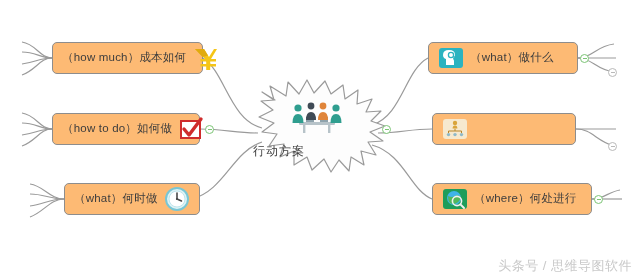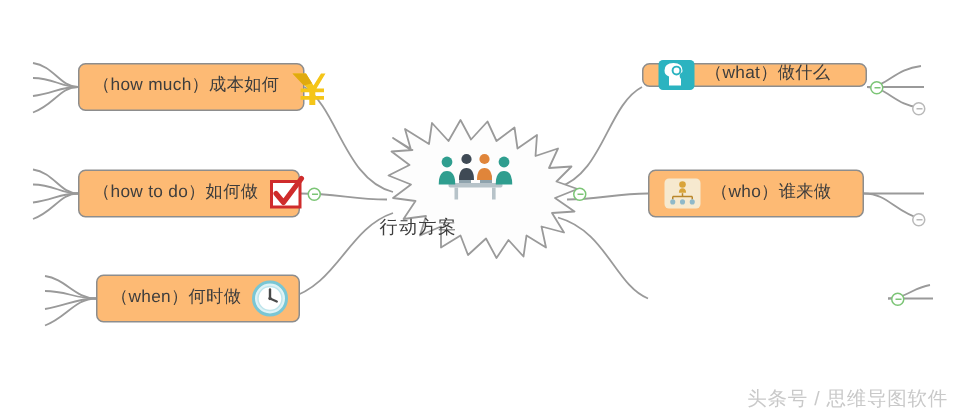--- a/index.html
+++ b/index.html
@@ -153,31 +153,31 @@
 
   <div class="node left" style="left:52px;top:113px;width:148px;height:32px;">
     <span class="label">（how to do）如何做</span>
     <svg class="ico" viewBox="0 0 26 26">
       <rect x="3" y="5" width="19" height="17" fill="#ffffff" stroke="#cf2c2c" stroke-width="2"></rect>
       <path d="M6,13 L11,19 L23,3" fill="none" stroke="#cf2c2c" stroke-width="3.4" stroke-linecap="round" stroke-linejoin="round"></path>
     </svg>
   </div>
 
   <div class="node left" style="left:64px;top:183px;width:136px;height:32px;">
-    <span class="label">（when）何时做</span>
+    <span class="label">（what）何时做</span>
     <svg class="ico" viewBox="0 0 26 26">
       <circle cx="13" cy="13" r="11" fill="#dff3f6" stroke="#79c6d4" stroke-width="2"></circle>
       <circle cx="13" cy="13" r="8" fill="#ffffff" stroke="#bfe5ec" stroke-width="1"></circle>
       <line x1="13" y1="13" x2="13" y2="7" stroke="#4a4a4a" stroke-width="1.6" stroke-linecap="round"></line>
       <line x1="13" y1="13" x2="17.5" y2="15" stroke="#4a4a4a" stroke-width="1.6" stroke-linecap="round"></line>
       <circle cx="13" cy="13" r="1.1" fill="#4a4a4a"></circle>
     </svg>
   </div>
 
-  <div class="node right" style="left:428px;top:42px;width:150px;height:16px;text-align:right;">
+  <div class="node right" style="left:428px;top:42px;width:150px;height:32px;text-align:right;">
     <svg class="ico" viewBox="0 0 26 26">
       <rect x="1" y="3" width="24" height="20" rx="3" fill="#2bb3c0"></rect>
       <path d="M8,20 L8,14 q-3,-1 -3,-4 q0,-5 6,-5 q6,0 6,5 q0,2 -1,3 l0,7 z" fill="#ffffff"></path>
       <circle cx="13" cy="10" r="2.6" fill="none" stroke="#2bb3c0" stroke-width="1.3"></circle>
       <circle cx="17.5" cy="13.5" r="1.8" fill="none" stroke="#2bb3c0" stroke-width="1.2"></circle>
     </svg>
     <span class="label">（what）做什么</span>
   </div>
 
   <div class="node right" style="left:432px;top:113px;width:144px;height:32px;">
@@ -186,23 +186,32 @@
       <circle cx="13" cy="7" r="2.2" fill="#d9a43a"></circle>
       <path d="M10.6,12.5 q0,-3 2.4,-3 q2.4,0 2.4,3 z" fill="#d9a43a"></path>
       <line x1="13" y1="12.8" x2="13" y2="15" stroke="#b9862a" stroke-width="1"></line>
       <line x1="6.5" y1="15" x2="19.5" y2="15" stroke="#b9862a" stroke-width="1"></line>
       <line x1="6.5" y1="15" x2="6.5" y2="17" stroke="#b9862a" stroke-width="1"></line>
       <line x1="19.5" y1="15" x2="19.5" y2="17" stroke="#b9862a" stroke-width="1"></line>
       <circle cx="6.5" cy="18.6" r="1.7" fill="#8fb9c9"></circle>
       <circle cx="13" cy="18.6" r="1.7" fill="#8fb9c9"></circle>
       <circle cx="19.5" cy="18.6" r="1.7" fill="#8fb9c9"></circle>
     </svg>
-    <span class="label">（who）谁来做</span>
-  </div>
-
+  </div>
+
+  <div class="node right" style="left:432px;top:183px;width:160px;height:32px;">
+    <svg class="ico" viewBox="0 0 26 26">
+      <rect x="1" y="3" width="24" height="20" rx="3" fill="#1f9d5a"></rect>
+      <circle cx="12" cy="12" r="7" fill="#3fb4ea"></circle>
+      <path d="M6,10 q4,2 7,0 q3,-2 6,1 q-2,7 -8,7 q-5,0 -5,-8 z" fill="#52b85a"></path>
+      <circle cx="15" cy="15" r="4.6" fill="none" stroke="#f0f0f0" stroke-width="1.6"></circle>
+      <line x1="18.4" y1="18.4" x2="22" y2="22" stroke="#f0f0f0" stroke-width="2" stroke-linecap="round"></line>
+    </svg>
+    <span class="label">（where）何处进行</span>
+  </div>
 
   <div class="knob green" style="left:205px;top:125px;">
       <i></i>
     </div>
   <div class="knob green" style="left:382px;top:125px;">
       <i></i>
     </div>
   <div class="knob green" style="left:580px;top:54px;">
       <i></i>
     </div>

